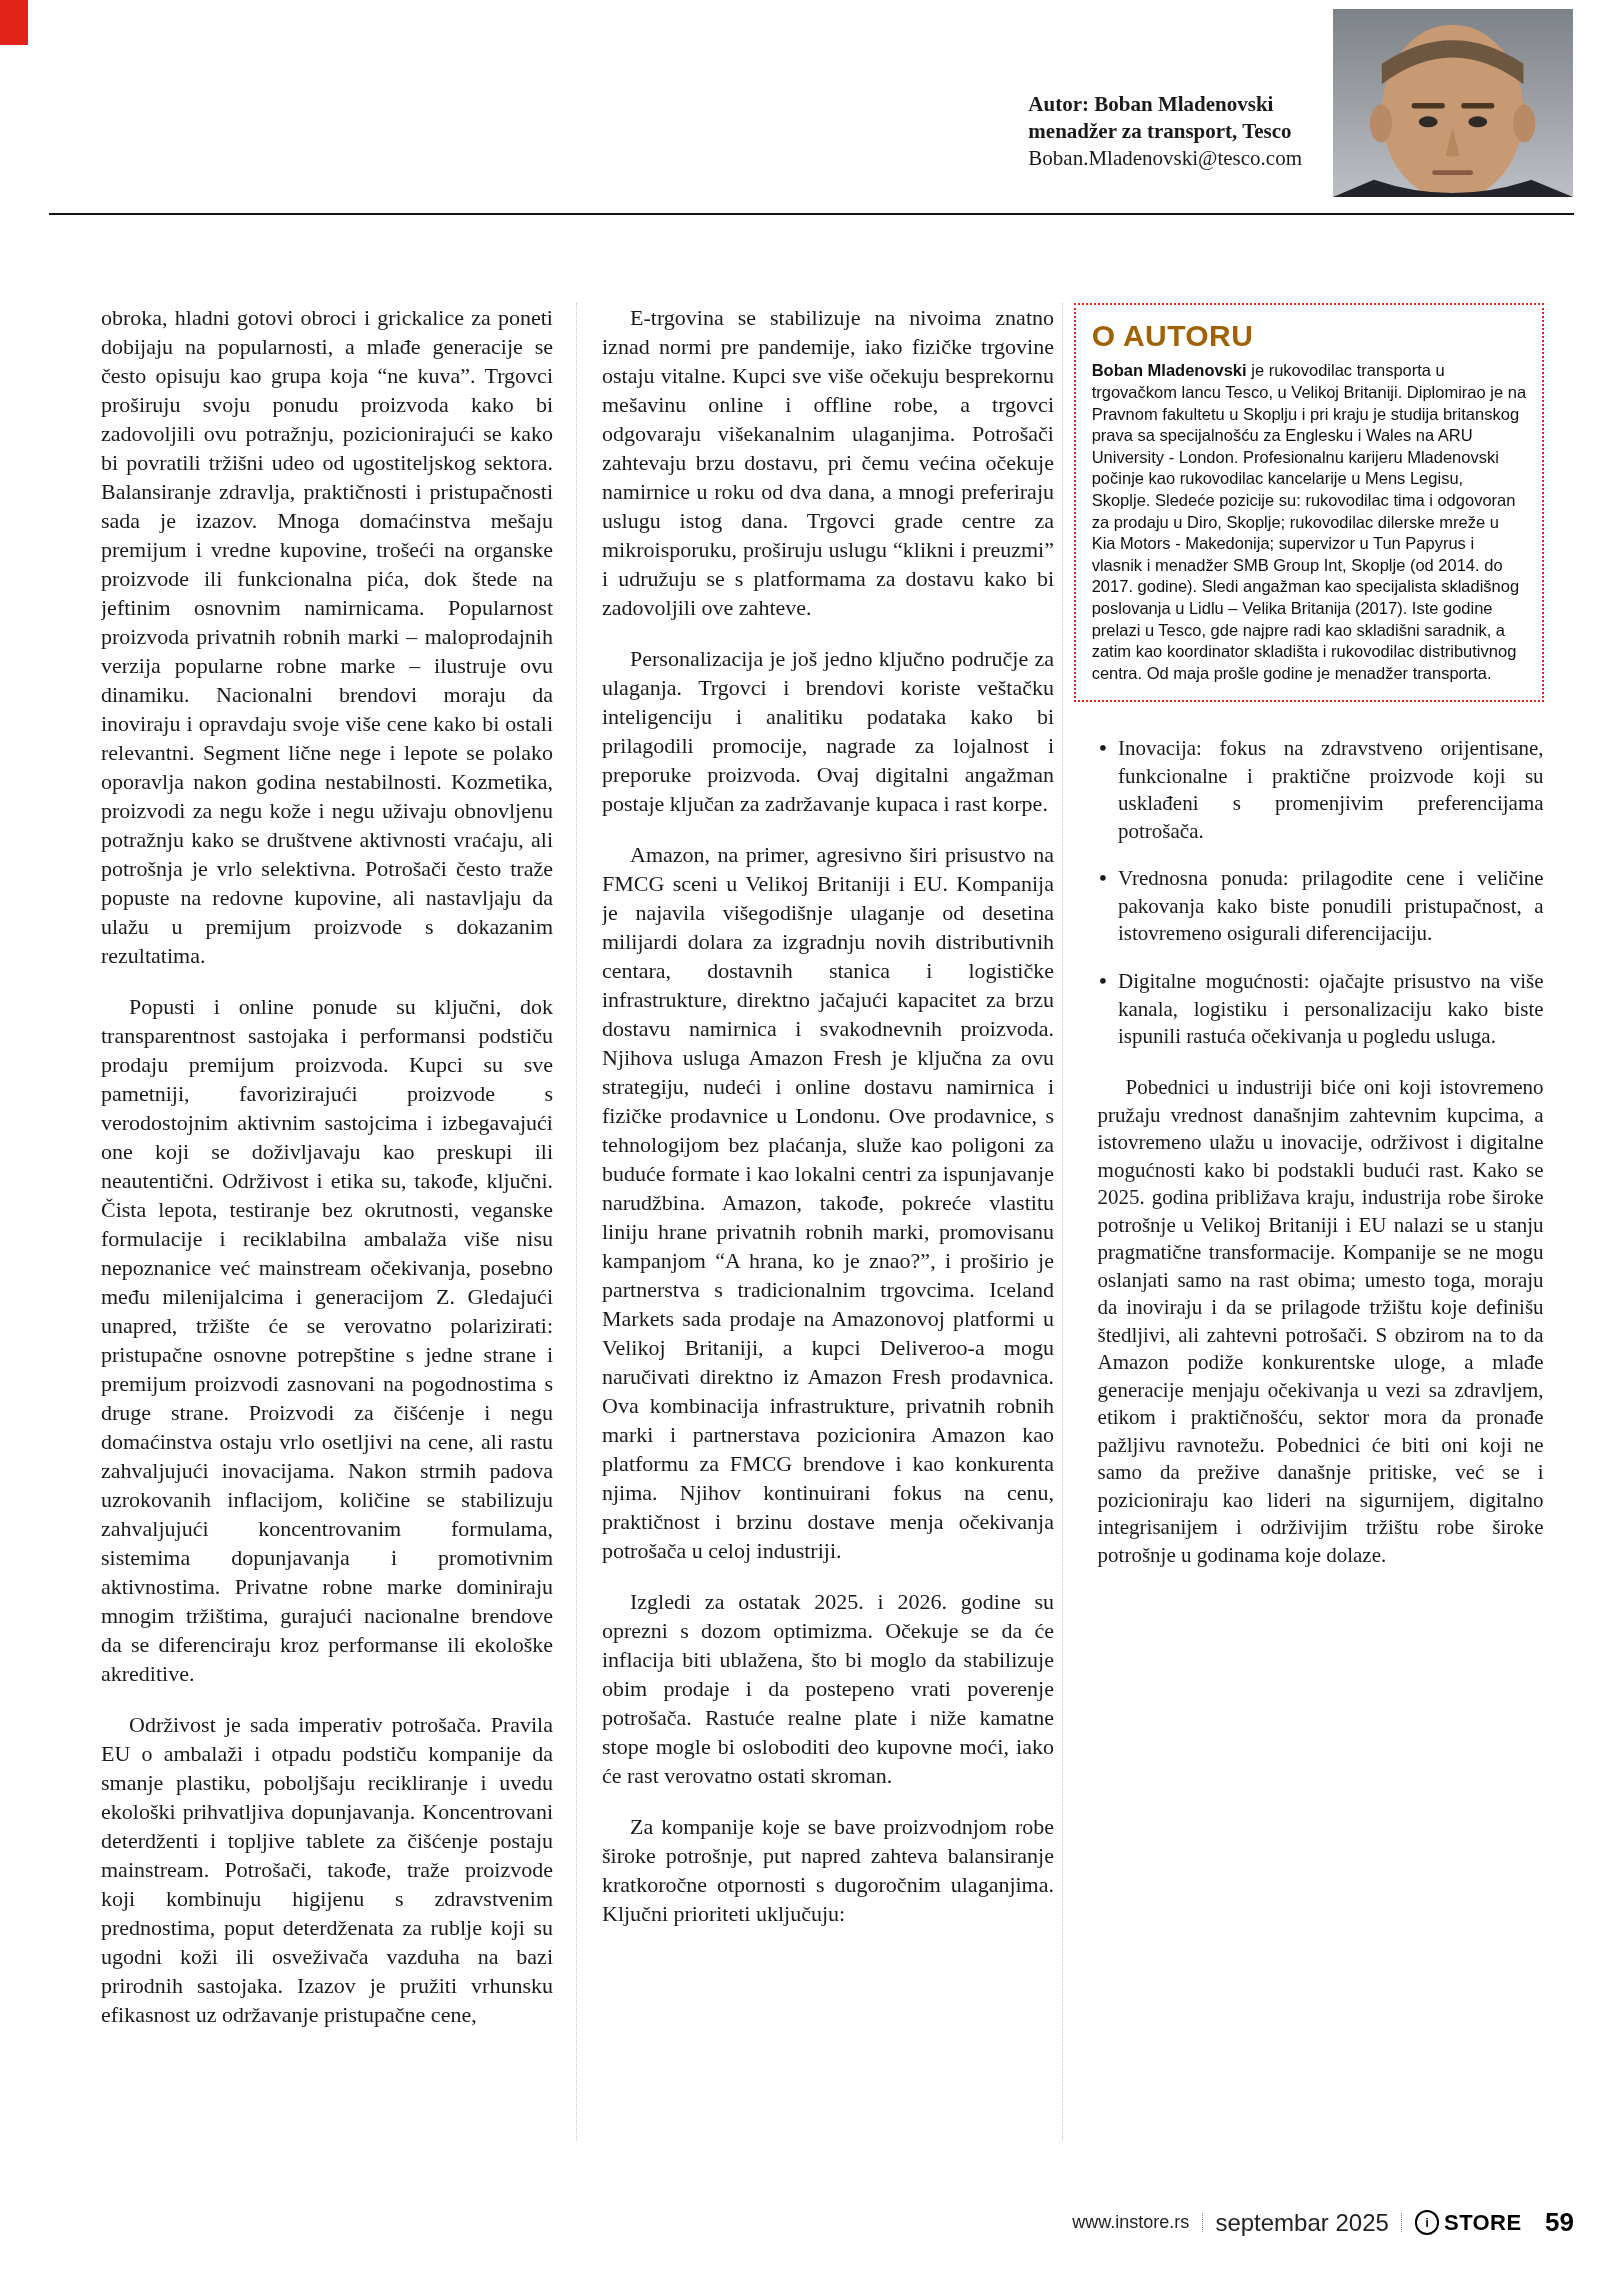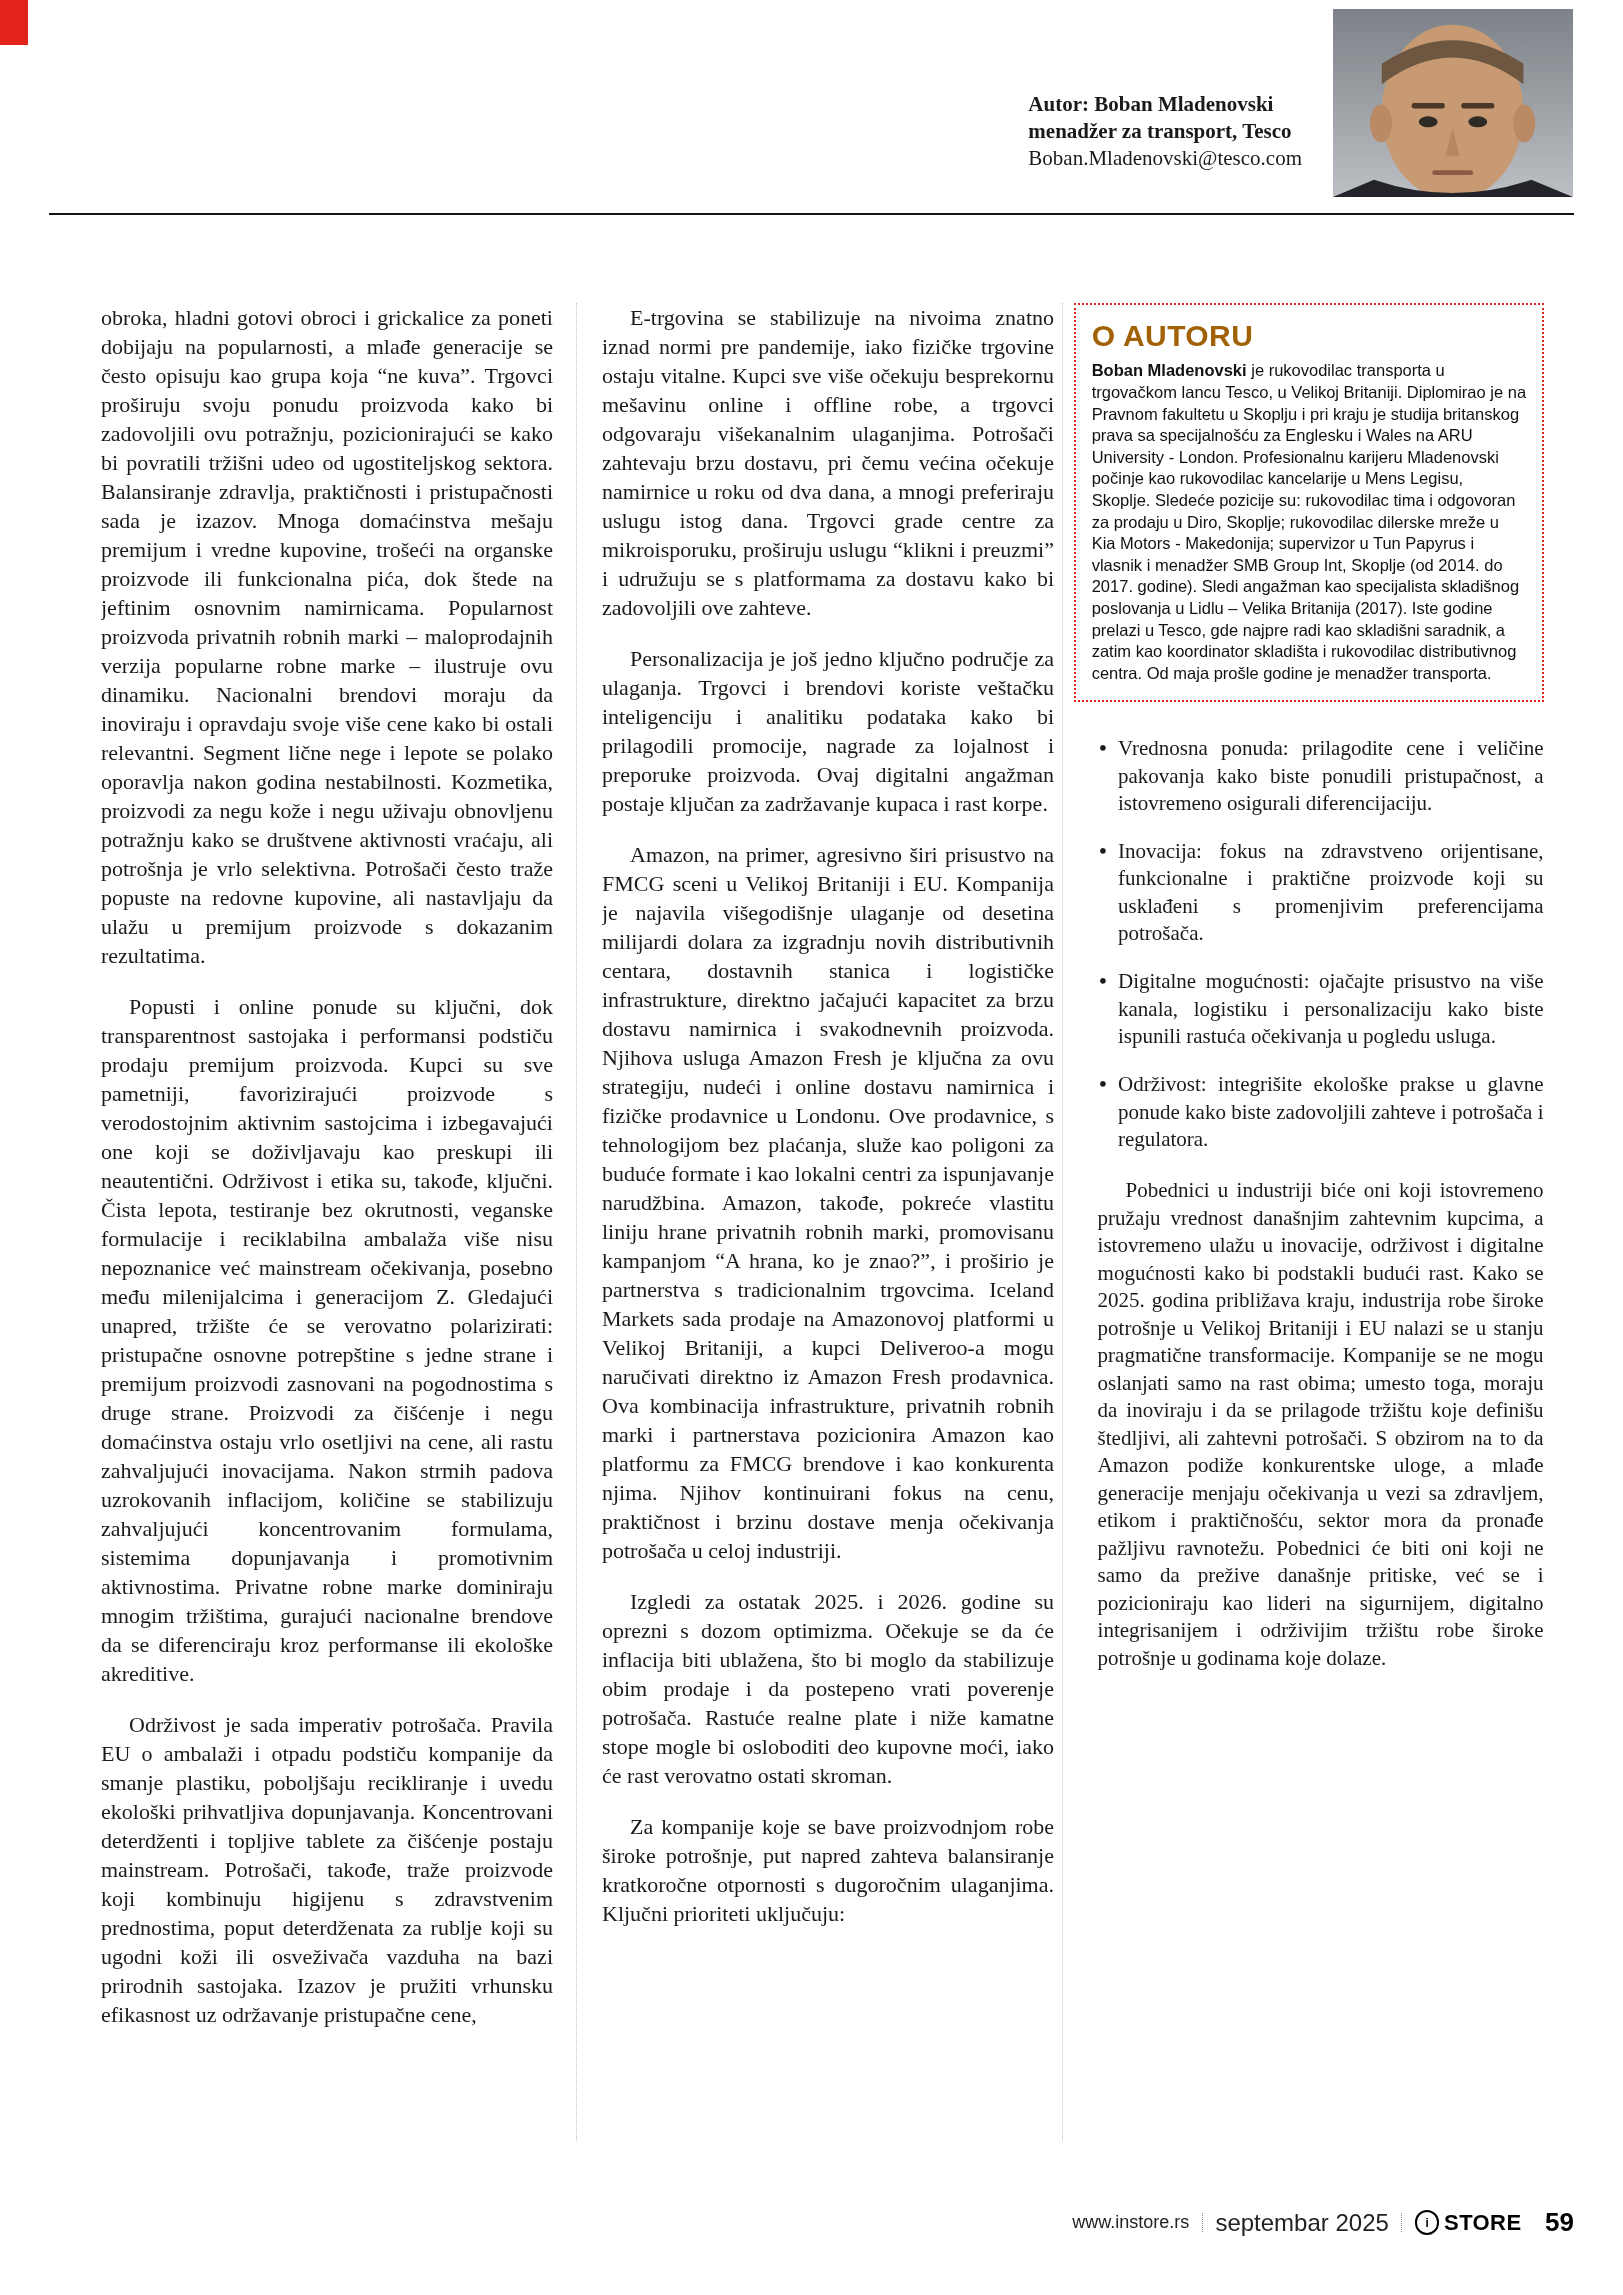--- a/index.html
+++ b/index.html
@@ -116,24 +116,23 @@
     <p class="indent">Za kompanije koje se bave proizvodnjom robe široke potrošnje, put napred zahteva balansiranje kratkoročne otpornosti s dugoročnim ulaganjima. Ključni prioriteti uključuju:</p>
   </div>
 
   <div class="col col3">
     <div class="about-box">
       <h2 class="about-title">O AUTORU</h2>
       <p class="about-bio"><strong>Boban Mladenovski</strong><span> je rukovodilac transporta u trgovačkom lancu Tesco, u Velikoj Britaniji. Diplomirao je na Pravnom fakultetu u Skoplju i pri kraju je studija britanskog prava sa specijalnošću za Englesku i Wales na ARU University - London. Profesionalnu karijeru Mladenovski počinje kao rukovodilac kancelarije u Mens Legisu, Skoplje. Sledeće pozicije su: rukovodilac tima i odgovoran za prodaju u Diro, Skoplje; rukovodilac dilerske mreže u Kia Motors - Makedonija; supervizor u Tun Papyrus i vlasnik i menadžer SMB Group Int, Skoplje (od 2014. do 2017. godine). Sledi angažman kao specijalista skladišnog poslovanja u Lidlu – Velika Britanija (2017). Iste godine prelazi u Tesco, gde najpre radi kao skladišni saradnik, a zatim kao koordinator skladišta i rukovodilac distributivnog centra. Od maja prošle godine je menadžer transporta.</span></p>
     </div>
 
     <div class="bullets">
+      <div class="bullet bullet-dot"><span class="btext">Inovacija: fokus na zdravstveno orijentisane, funkcionalne i praktične proizvode koji su usklađeni s promenjivim preferencijama potrošača.</span></div>
       <div class="bullet bullet-dot"><span class="btext">Vrednosna ponuda: prilagodite cene i veličine pakovanja kako biste ponudili pristupačnost, a istovremeno osigurali diferencijaciju.</span></div>
-      <div class="bullet bullet-dot"><span class="btext">Inovacija: fokus na zdravstveno orijentisane, funkcionalne i praktične proizvode koji su usklađeni s promenjivim preferencijama potrošača.</span></div>
       <div class="bullet bullet-dot"><span class="btext">Digitalne mogućnosti: ojačajte prisustvo na više kanala, logistiku i personalizaciju kako biste ispunili rastuća očekivanja u pogledu usluga.</span></div>
-      <div class="bullet bullet-dot"><span class="btext">Održivost: integrišite ekološke prakse u glavne ponude kako biste zadovoljili zahteve i potrošača i regulatora.</span></div>
     </div>
 
     <p class="closing indent">Pobednici u industriji biće oni koji istovremeno pružaju vrednost današnjim zahtevnim kupcima, a istovremeno ulažu u inovacije, održivost i digitalne mogućnosti kako bi podstakli budući rast. Kako se 2025. godina približava kraju, industrija robe široke potrošnje u Velikoj Britaniji i EU nalazi se u stanju pragmatične transformacije. Kompanije se ne mogu oslanjati samo na rast obima; umesto toga, moraju da inoviraju i da se prilagode tržištu koje definišu štedljivi, ali zahtevni potrošači. S obzirom na to da Amazon podiže konkurentske uloge, a mlađe generacije menjaju očekivanja u vezi sa zdravljem, etikom i praktičnošću, sektor mora da pronađe pažljivu ravnotežu. Pobednici će biti oni koji ne samo da prežive današnje pritiske, već se i pozicioniraju kao lideri na sigurnijem, digitalno integrisanijem i održivijim tržištu robe široke potrošnje u godinama koje dolaze.</p>
   </div>
 
   <div class="footer">
     <span class="f-site">www.instore.rs</span>
     <span class="f-sep"></span>
     <span class="f-issue">septembar 2025</span>
     <span class="f-sep"></span>

